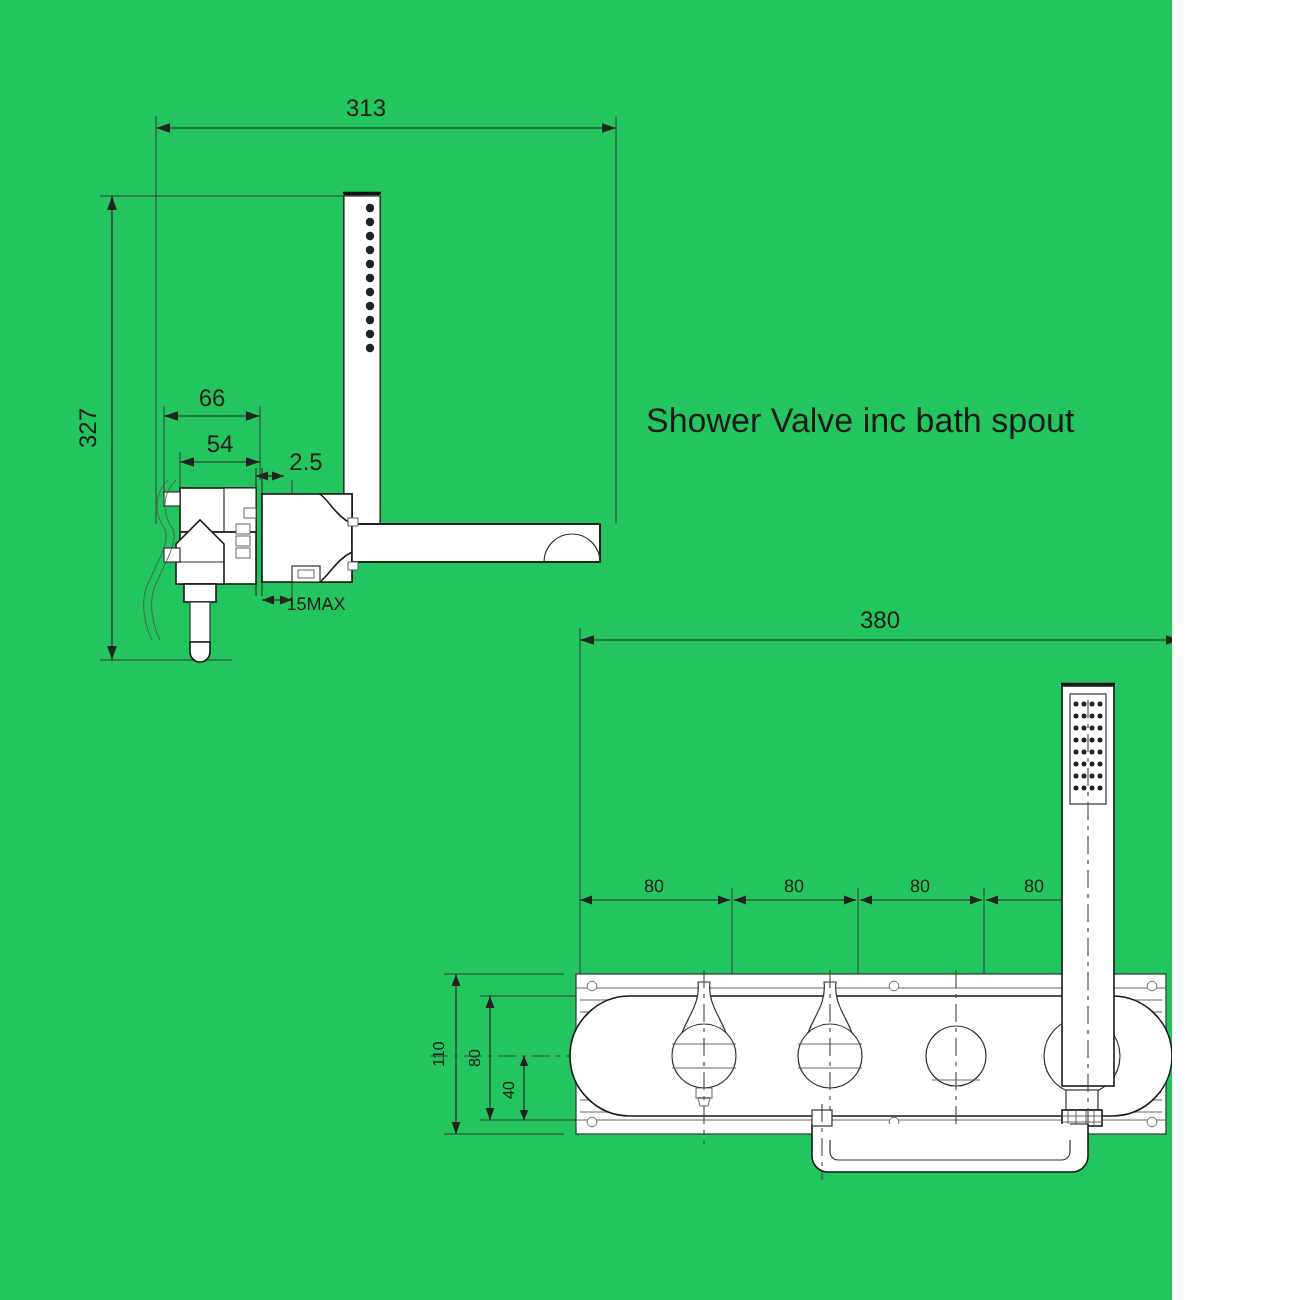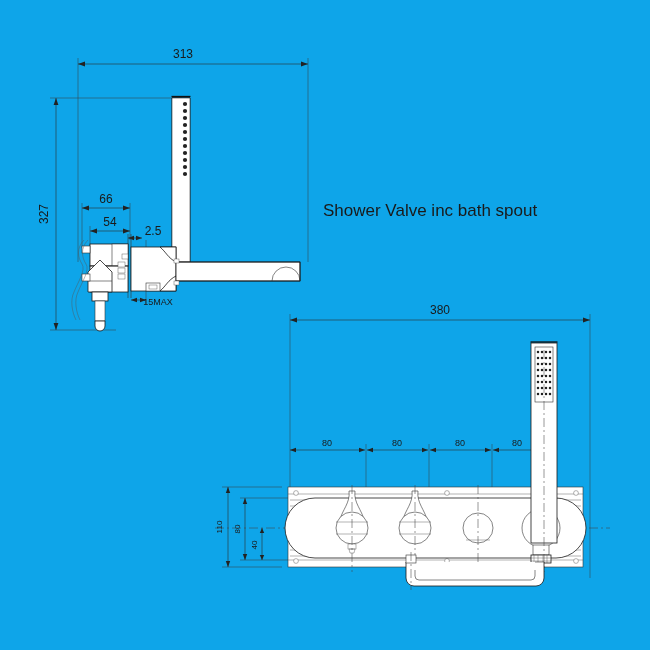--- a/index.html
+++ b/index.html
@@ -6,23 +6,23 @@
   html, body {
     margin: 0;
     padding: 0;
     background: #ffffff;
   }
   body {
     font-family: "Liberation Sans", sans-serif;
   }
   #sheet {
     position: relative;
-    width: 650px;
+    width: 586px;
     height: 650px;
-    background: #0ea5e9;
+    background: #22c55e;
     overflow: hidden;
   }
   #drawing-svg {
     position: absolute;
     left: 0;
     top: 0;
     width: 650px;
     height: 650px;
     display: block;
   }

